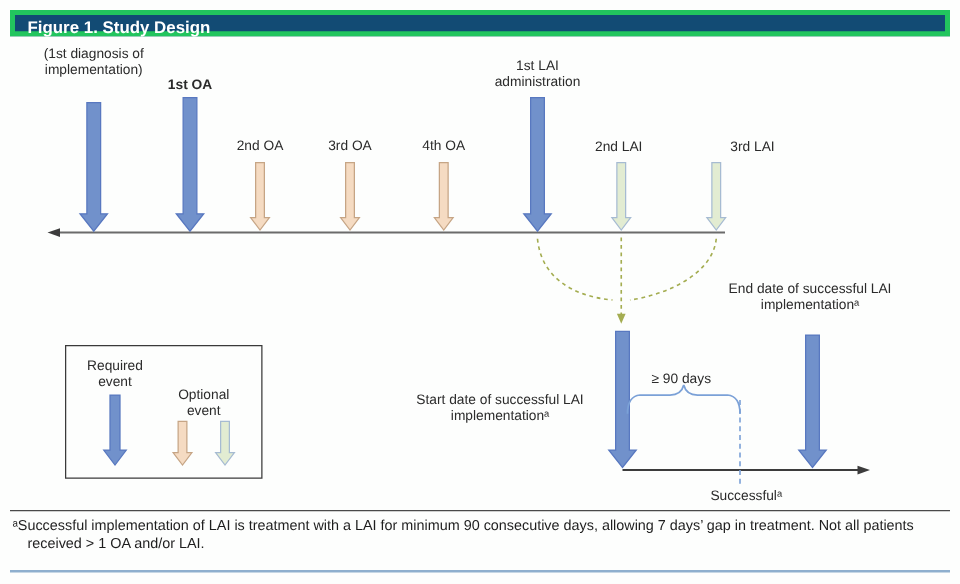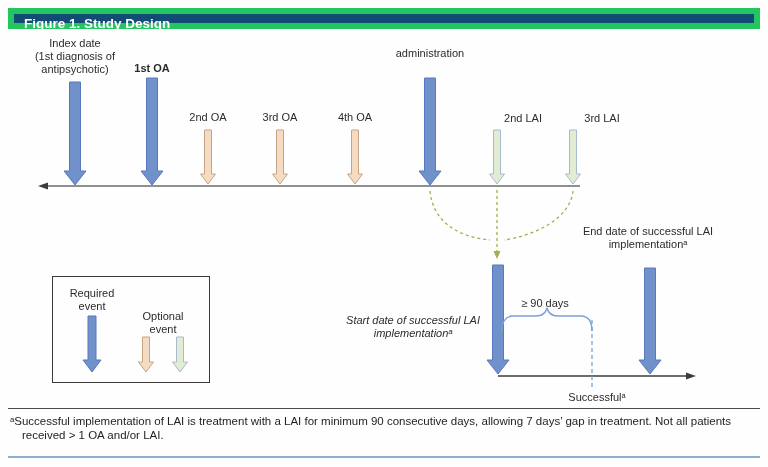--- a/index.html
+++ b/index.html
@@ -1,19 +1,19 @@
 <!DOCTYPE html>
 <html><head>
 <meta charset="utf-8">
 <style>
   html,body{margin:0;padding:0;background:#fbfdfa;}
   .page{position:relative;width:768px;height:467px;background:#fdfefd;overflow:hidden;
         font-family:"Liberation Sans","DejaVu Sans",sans-serif;}
   .header{position:absolute;left:8px;top:8px;right:8px;height:21px;background:#124b74;
-          border:6px solid #22c55e;box-sizing:border-box;}
+          border:4px solid #22c55e;box-sizing:border-box;}
   .header span{display:block;color:#ffffff;font-weight:bold;font-size:13.5px;line-height:19px;padding-left:10px;}
   .diagram{position:absolute;left:0;top:0;width:768px;height:467px;}
   .diagram svg{position:absolute;left:0;top:0;}
   .lbl{position:absolute;font-size:11px;line-height:13px;text-align:center;color:#2b2b2b;}
   .lbl span{display:block;}
   .legend-box{position:absolute;left:52px;top:276px;width:158px;height:107px;
               border:1.3px solid #3a3a3a;box-sizing:border-box;background:transparent;}
   .sep{position:absolute;left:8px;right:8px;top:408px;height:1px;background:#4a4a4a;}
   .footnotes{position:absolute;left:8px;right:8px;top:412px;font-size:11.5px;line-height:14px;color:#1e1e1e;}
   .footnotes p{margin:2px;}
@@ -60,50 +60,50 @@
       <path d="M592,320 L592,389" fill="none" stroke-width="1.3" stroke-dasharray="4,3" stroke="#7ba1d7"></path>
 
       <polygon points="88,316 96,316 96,360 101,360 92,372 83,360 88,360" stroke-width="1" fill="#7191cb" stroke="#5878c0"></polygon>
       <polygon points="142.5,337 149.5,337 149.5,362 153.5,362 146,372 138.5,362 142.5,362" stroke-width="1" fill="#f5dbc2" stroke="#c6a585"></polygon>
       <polygon points="176.5,337 183.5,337 183.5,362 187.5,362 180,372 172.5,362 176.5,362" stroke-width="1" fill="#e2ecd2" stroke="#a6bbd2"></polygon>
     </svg>
 
     <svg width="0" height="0" style="position:absolute"></svg>
 
     <div class="lbl" style="left:15px;top:37px;width:120px;">
-      <span>Index date</span>
       <span>(1st diagnosis of</span>
-      <span>antipsychotic)</span>
+      <span>implementation)</span>
     </div>
     <div class="lbl" style="left:122px;top:62px;width:60px;font-weight:bold;">
       <span>1st OA</span>
     </div>
     <div class="lbl" style="left:178px;top:111px;width:60px;">
       <span>2nd OA</span>
     </div>
     <div class="lbl" style="left:250px;top:111px;width:60px;">
       <span>3rd OA</span>
     </div>
     <div class="lbl" style="left:325px;top:111px;width:60px;">
       <span>4th OA</span>
     </div>
     <div class="lbl" style="left:370px;top:47px;width:120px;">
+      <span>1st LAI</span>
       <span>administration</span>
     </div>
-    <div class="lbl" style="left:482px;top:112px;width:60px;text-align:right;">
+    <div class="lbl" style="left:465px;top:112px;width:60px;">
       <span>2nd LAI</span>
     </div>
     <div class="lbl" style="left:572px;top:112px;width:60px;">
       <span>3rd LAI</span>
     </div>
     <div class="lbl" style="left:553px;top:225px;width:190px;">
       <span>End date of successful LAI</span>
       <span>implementationᵃ</span>
     </div>
-    <div class="lbl" style="left:333px;top:314px;width:160px;font-style:italic;">
+    <div class="lbl" style="left:320px;top:314px;width:160px;">
       <span>Start date of successful LAI</span>
       <span>implementationᵃ</span>
     </div>
     <div class="lbl" style="left:505px;top:297px;width:80px;">
       <span>≥ 90 days</span>
     </div>
     <div class="lbl" style="left:557px;top:391px;width:80px;">
       <span>Successfulᵃ</span>
     </div>
 

